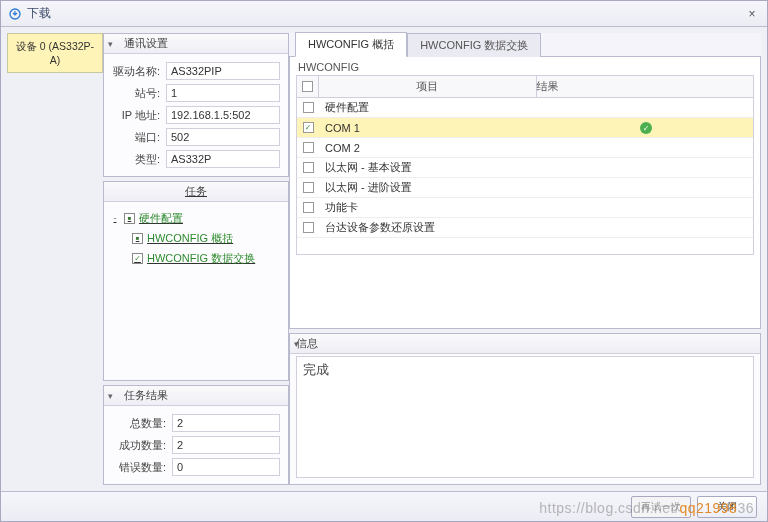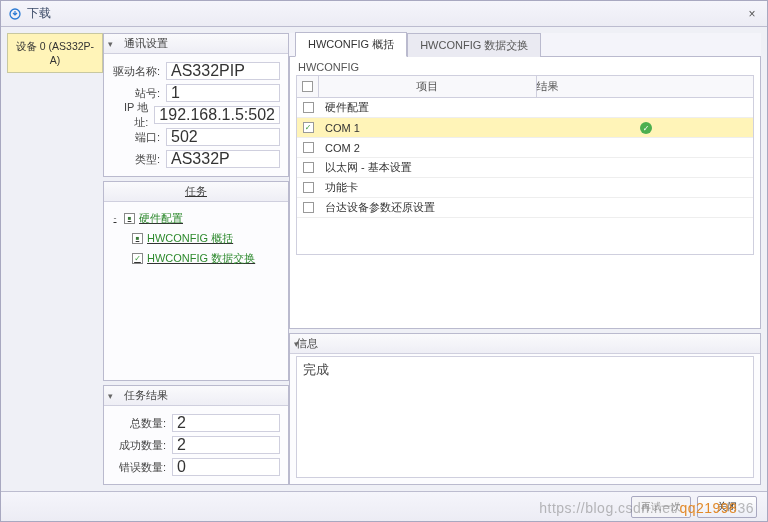--- a/index.html
+++ b/index.html
@@ -15,21 +15,21 @@
     .device-chip { border:1px solid #c8c8a0; background:#fff4b8; padding:6px 6px; font-size:10.5px; color:#333; text-align:center; }
     .mid-col { width: 186px; display:flex; flex-direction:column; gap:4px; }
     .right-col { flex:1; display:flex; flex-direction:column; gap:4px; }
     .panel { border:1px solid #babace; background:#fcfcfe; }
     .panel-header { height:20px; border-bottom:1px solid #cfcfde; padding:0 6px; display:flex; align-items:center; font-size:11px; color:#444; background:linear-gradient(#fafafc,#eeeef5); position:relative; }
     .panel-header .collapse { position:absolute; left:4px; font-size:9px; color:#666; }
     .panel-header.centered { justify-content:center; }
     .panel-body { padding:6px 8px; }
     .form-row { display:flex; align-items:center; height:22px; gap:4px; }
     .form-row label { width:50px; text-align:right; color:#444; font-size:11px; padding-right:2px; }
-    .form-row .val { flex:1; height:18px; border:1px solid #cfcfde; background:#fff; padding:2px 4px; font-size:16px; color:#333; display:flex; align-items:center; }
+    .form-row .val { flex:1; height:18px; border:1px solid #cfcfde; background:#fff; padding:2px 4px; font-size:11px; color:#333; display:flex; align-items:center; }
     .task-panel { flex:1; display:flex; flex-direction:column;text-decoration:underline; }
     .task-tree { padding:6px 6px; flex:1; }
     .tree-row { display:flex; align-items:center; height:20px; gap:4px; font-size:11px; }
     .tree-toggle { width:10px; color:#666; font-size:9px; text-align:center; }
     .tree-cb { width:11px; height:11px; border:1px solid #888; display:inline-flex; align-items:center; justify-content:center; font-size:8px; background:#fff; }
     .tree-cb.dot::after { content:"■"; color:#3a7a3a; font-size:6px; }
     .tree-cb.check::after { content:"✓"; color:#3a9a3a; font-size:8px; }
     .tree-label { color:#2e8a2e; }
     .tree-label.root { color:#2e8a2e; font-size:11px; }
     .tree-child { padding-left:22px; }
@@ -200,20 +200,27 @@
                   <div class="gc-cb">
                     <span class="box"></span>
                   </div>
                   <div class="gc-item">以太网 - 基本设置</div>
                   <div class="gc-res"></div>
                 </div>
                 <div class="grow">
                   <div class="gc-cb">
                     <span class="box"></span>
                   </div>
+                  <div class="gc-item">以太网 - 进阶设置</div>
+                  <div class="gc-res"></div>
+                </div>
+                <div class="grow">
+                  <div class="gc-cb">
+                    <span class="box"></span>
+                  </div>
                   <div class="gc-item">功能卡</div>
                   <div class="gc-res"></div>
                 </div>
                 <div class="grow">
                   <div class="gc-cb">
                     <span class="box"></span>
                   </div>
                   <div class="gc-item">台达设备参数还原设置</div>
                   <div class="gc-res"></div>
                 </div>

